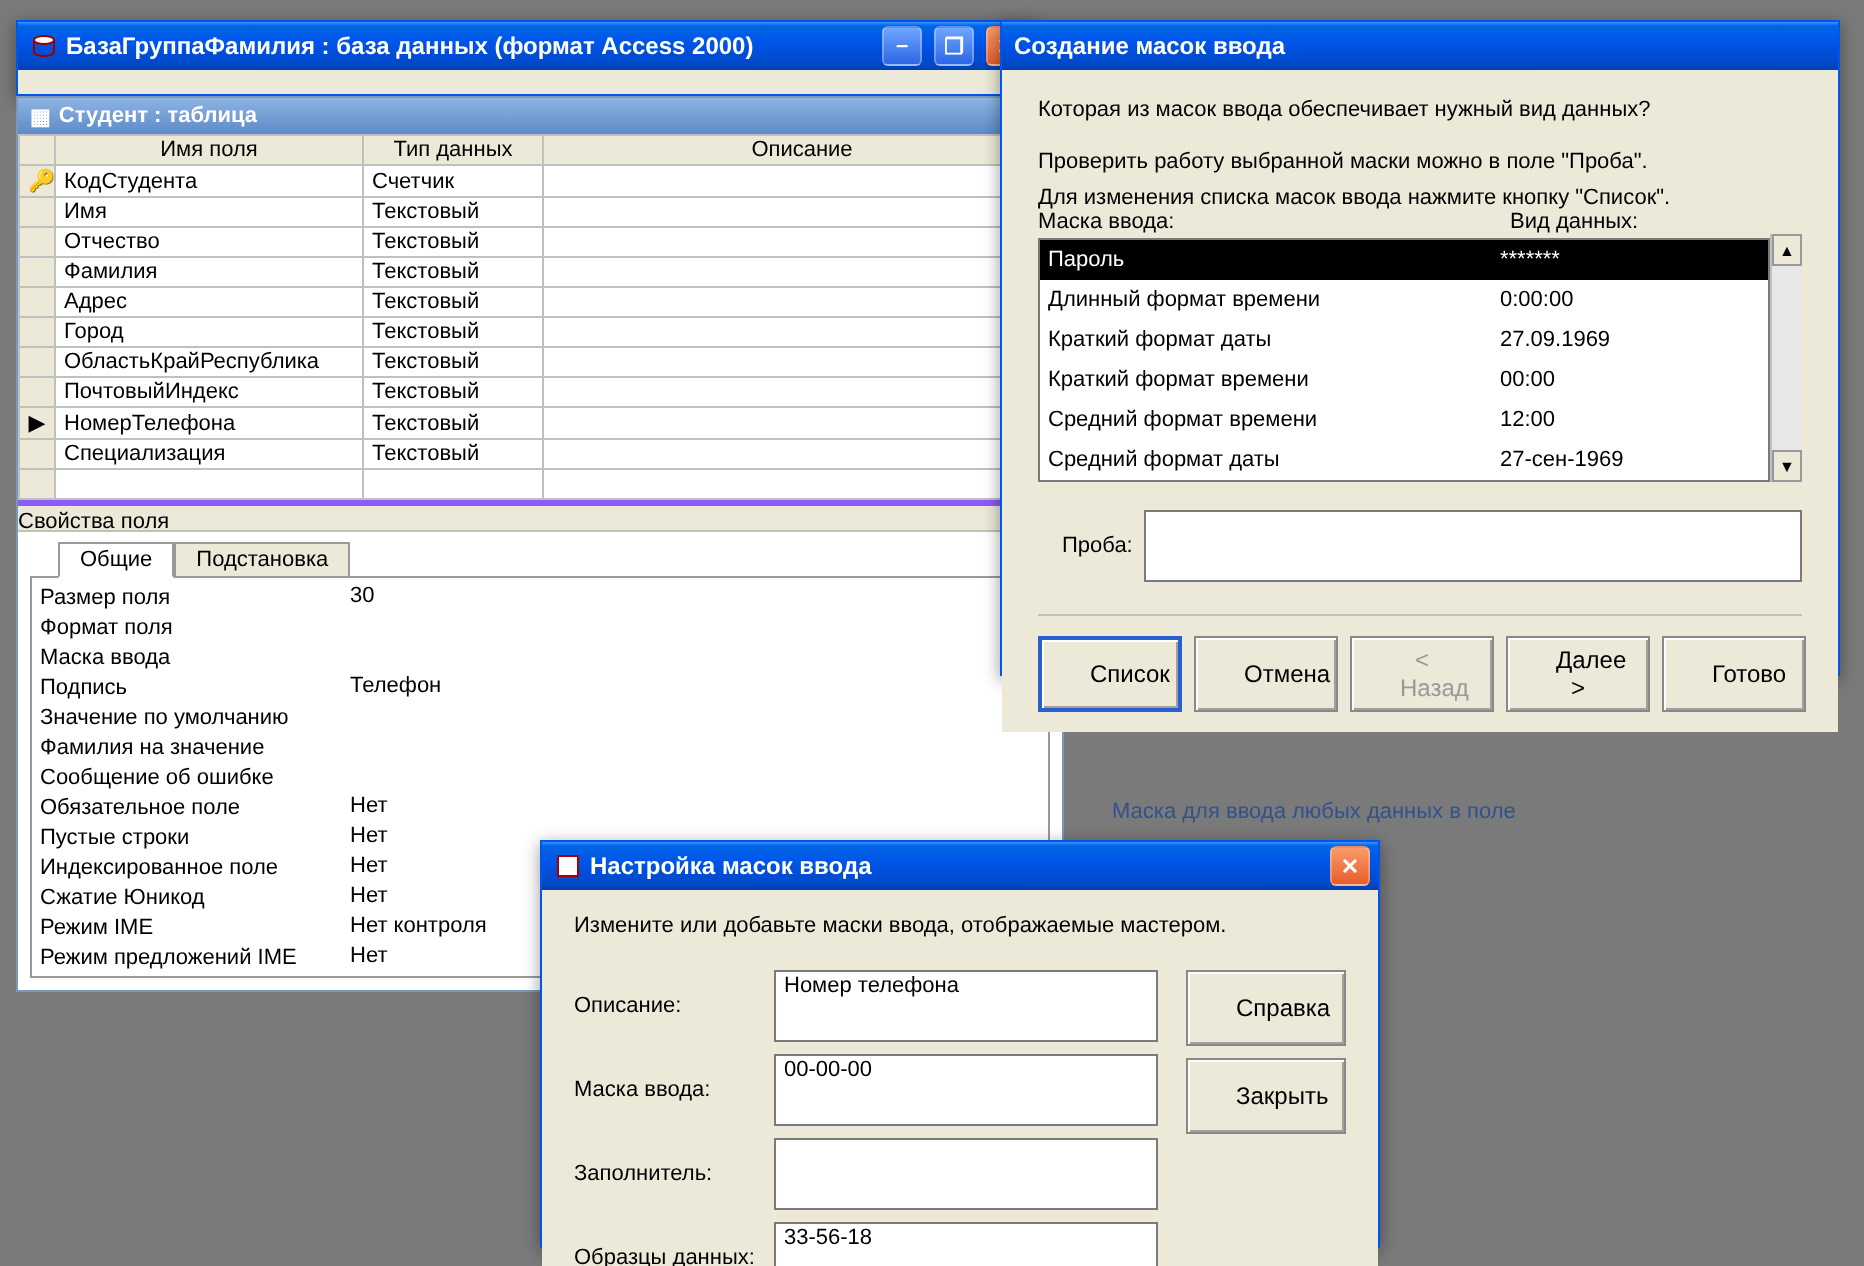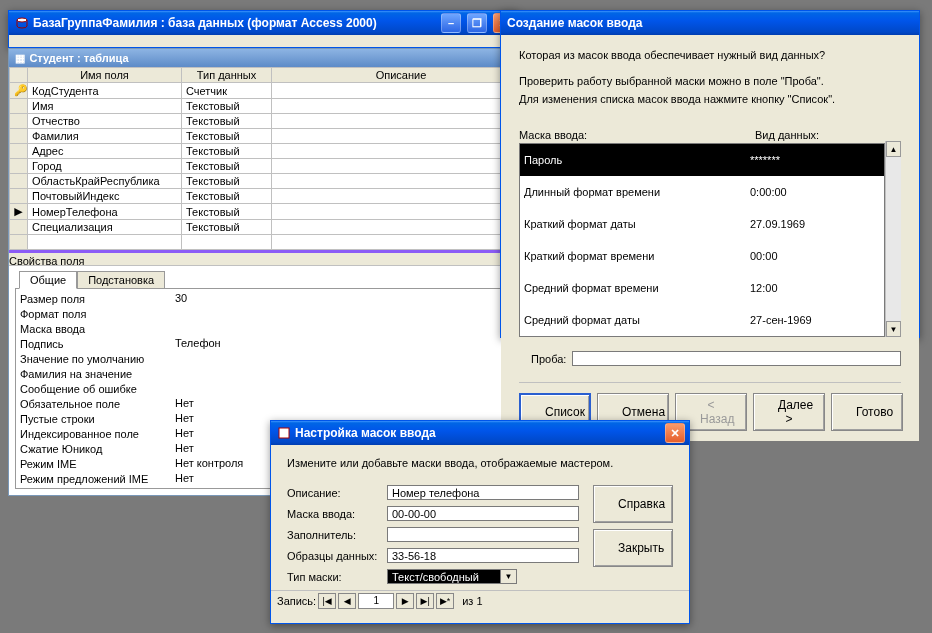--- a/index.html
+++ b/index.html
@@ -68,21 +68,21 @@
   .rowhdr { width: 16px; background: #ece9d8 !important; text-align: center !important; }
   .splitter {
     height: 16px;
     background: #ece9d8;
     border-top: 3px solid #8b5cf6;
     border-bottom: 1px solid #c0c0c0;
     text-align: left;
     font-size: 11px;
     line-height: 16px;
   }
-  .tabs { display: flex; gap: 0; margin: 4px 0 0 10px; }
+  .tabs { display: flex; gap: 0; margin: 4px 0 0 20px; }
   .tab {
     padding: 2px 10px;
     border: 1px solid #999;
     background: #ece9d8;
     font-size: 11px;
     position: relative;
     top: 1px;
   }
   .tab.active { background: #fff; border-bottom-color: #fff; }
   .proppane {
@@ -98,35 +98,35 @@
     padding: 14px 18px 10px 18px;
     font-size: 11px;
     background: #ece9d8;
   }
   .masklist {
     background: #fff;
     border: 1px solid #7a7a7a;
     font-size: 11px;
     margin-top: 2px;
   }
-  .masklist-row { display: flex; height: 32px; padding: 0 4px; align-items: center; }
+  .masklist-row { display: flex; height: 20px; padding: 0 4px; align-items: center; }
   .masklist-row.sel { background: #000; color: #fff; }
   .masklist-row .c1 { flex: 1; }
   .masklist-row .c2 { width: 130px; }
   .scrollbar {
     width: 16px;
     background: #e8e8e8;
     border-left: 1px solid #c0c0c0;
     display:flex; flex-direction:column;
   }
   .sbtn { height: 16px; background: #ece9d8; border: 1px solid #999; font-size: 8px; display:flex;align-items:center;justify-content:center;}
   .textbox {
     border: 1px solid #7a7a7a;
     background: #fff;
-    height: 15px;
+    height: 36px;
     padding: 1px 4px;
     font-size: 11px;
   }
   .btn {
     min-width: 72px;
     height: 38px;
     padding: 0 24px;
     background: #ece9d8;
     border: 1px solid #888;
     font-size: 12px;
@@ -324,21 +324,21 @@
 
 <div style="position:absolute; left:556px; top:400px;text-align:center;" class="hint">Маска для ввода любых данных в поле</div>
 
 <div class="window" style="left:500px; top:10px; width:420px; height:328px;">
   <div class="titlebar">
     <span>Создание масок ввода</span>
   </div>
   <div class="dlg-body">
     <div style="margin-bottom:14px">Которая из масок ввода обеспечивает нужный вид данных?</div>
     <div style="margin-bottom:6px">Проверить работу выбранной маски можно в поле "Проба".</div>
-    <div style="margin-bottom:24px">Для изменения списка масок ввода нажмите кнопку "Список".</div>
+    <div style="margin-bottom:0">Для изменения списка масок ввода нажмите кнопку "Список".</div>
 
     <div style="display:flex;">
       <div style="flex:1">Маска ввода:</div>
       <div style="width:146px">Вид данных:</div>
     </div>
 
     <div style="display:flex;">
       <div class="masklist" id="masklist" style="flex:1;">
           <div class="masklist-row sel">
             <span class="c1">Пароль</span>

